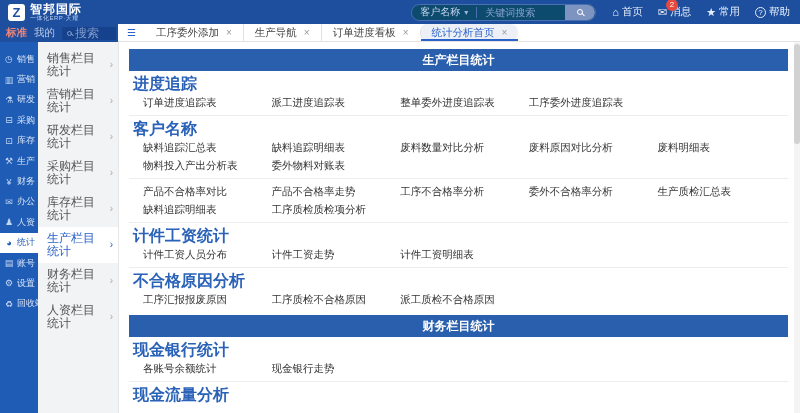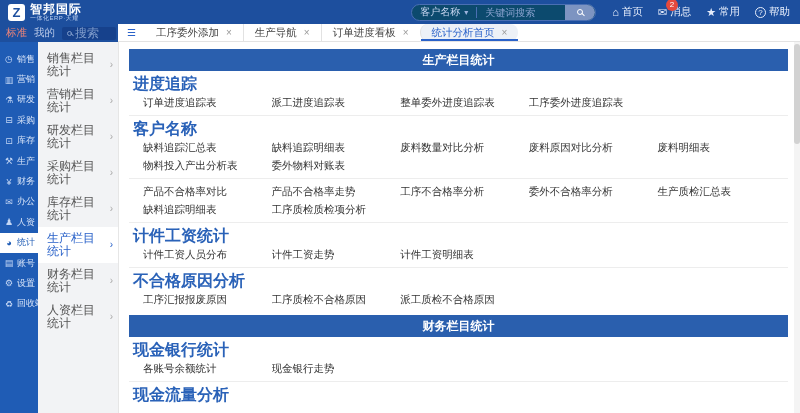--- a/index.html
+++ b/index.html
@@ -25,21 +25,21 @@
   .nav-items { display:flex; align-items:center; gap:15px; }
   .nav-item { display:flex; align-items:center; gap:3px; color:#e6edfb; font-size:10.5px; cursor:pointer; position:relative; white-space:nowrap; }
   .nav-icon { font-size:11px; line-height:11px; }
   .nav-icon.circled { font-size:8px; width:11px; height:11px; border:1px solid #e6edfb; border-radius:50%; text-align:center; line-height:9px; }
   .badge { position:absolute; top:-6px; left:8px; min-width:12px; height:12px; background:#e5493d; color:#fff; border-radius:7px; font-size:8px; line-height:12px; text-align:center; padding:0 2px; }
 
   
   .row2 { height:18px; display:flex; }
   .row2-left { width:118px; background:#1d4f9e; display:flex; align-items:center; padding:0 2px 0 6px; flex:0 0 auto; }
   .mode { font-size:10.5px; margin-right:7px; cursor:pointer; }
-  .mode.active { color:#f08578; font-weight:normal; }
+  .mode.active { color:#f08578; font-weight:bold; }
   .mode:not(.active) { color:#b9c9e8; }
   .side-search { flex:1; height:13px; background:#16418c; border-radius:2px; display:flex; align-items:center; gap:3px; padding:0 5px; color:#7f9ccb; }
   .side-search .mag { width:5px; height:5px; }
   .side-search-ph { font-size:12px; color:#7f9ccb; }
   .tabstrip { flex:1; background:#fff; border-bottom:1px solid #e3e3e3; display:flex; align-items:stretch; overflow:hidden; }
   .tablist-icon { color:#2a62c9; font-size:10px; display:flex; align-items:center; padding:0 9px; cursor:pointer; }
   .tab { display:flex; align-items:center; gap:7px; padding:0 11px; font-size:10.5px; color:#444; cursor:pointer; position:relative; white-space:nowrap; }
   .tab + .tab { border-left:1px solid #e2e2e2; }
   .tab-close { color:#999; font-size:10px; cursor:pointer; }
   .tab-close::after { content:"×"; }

